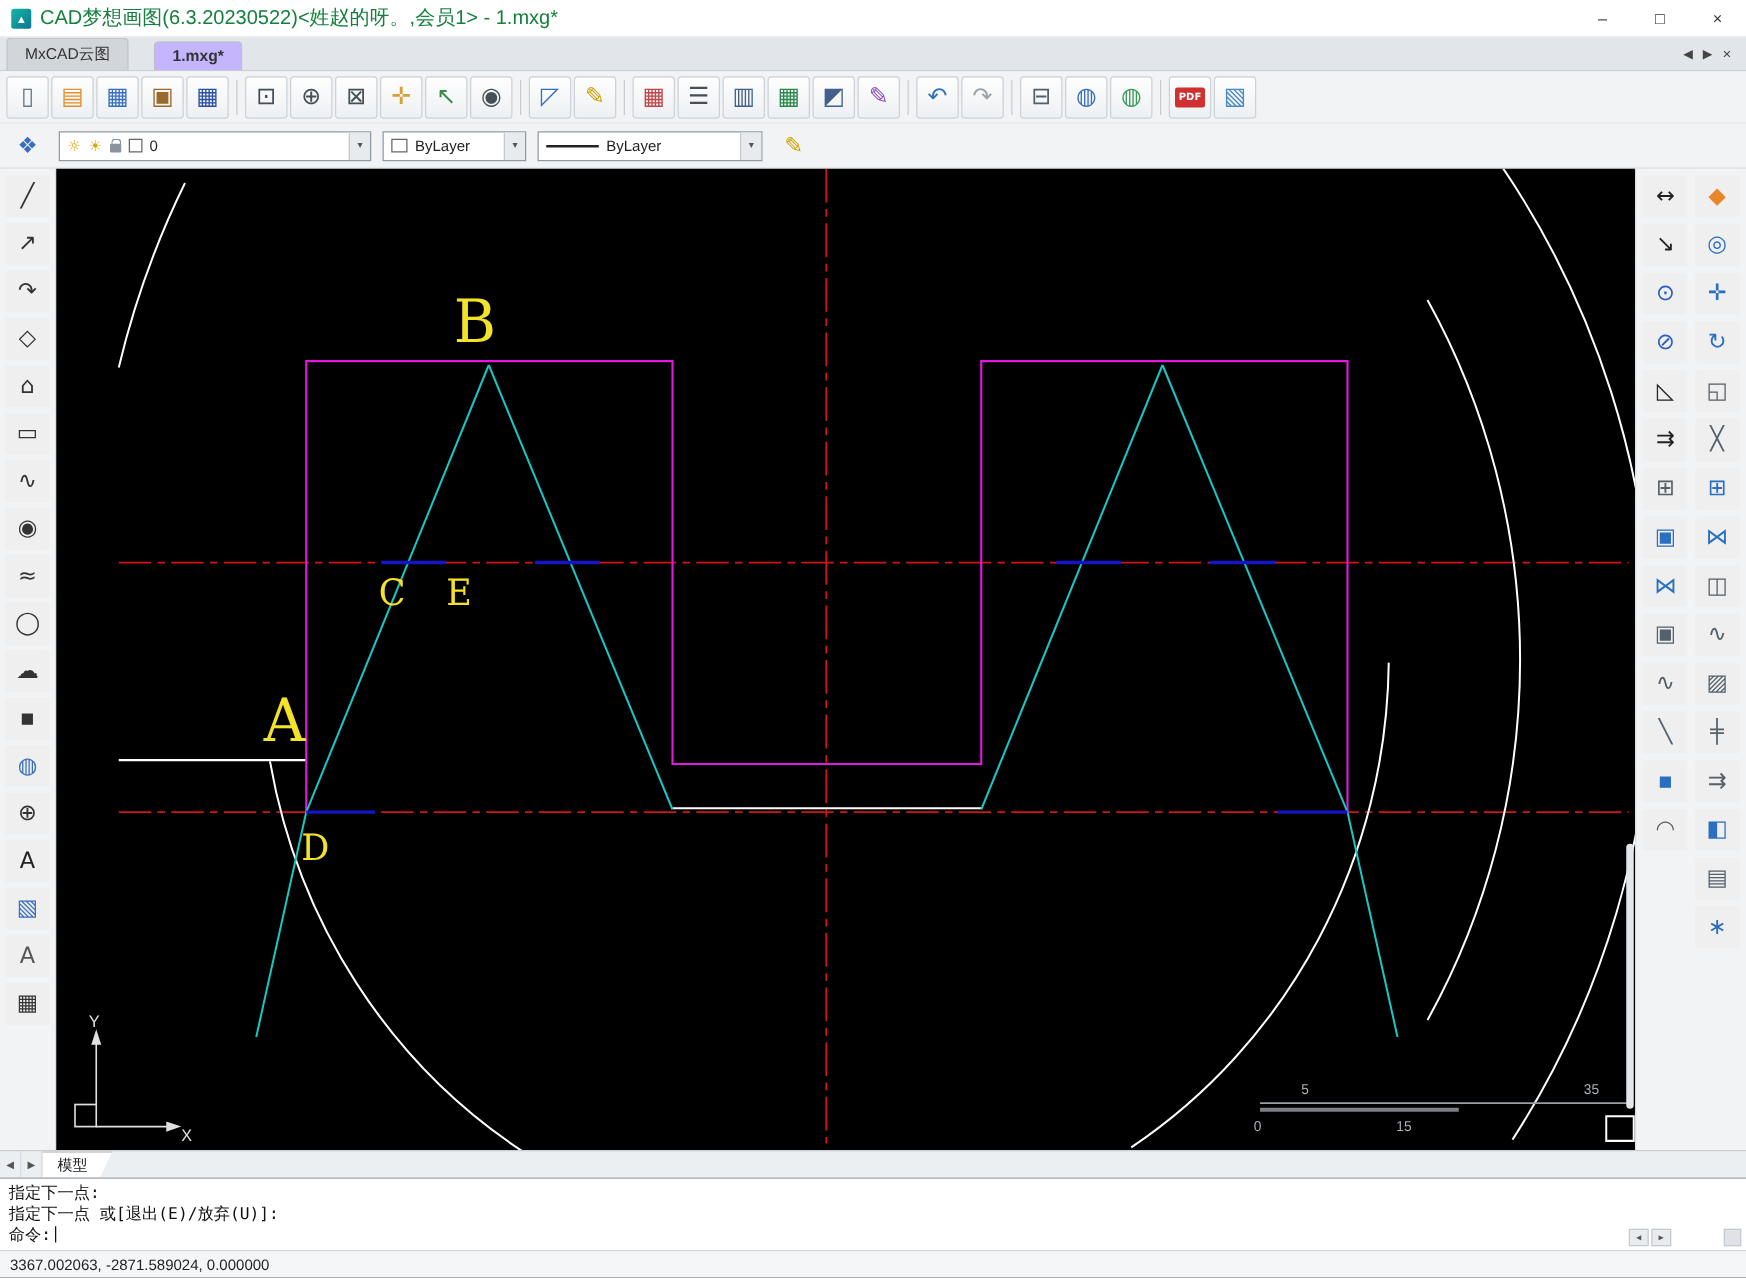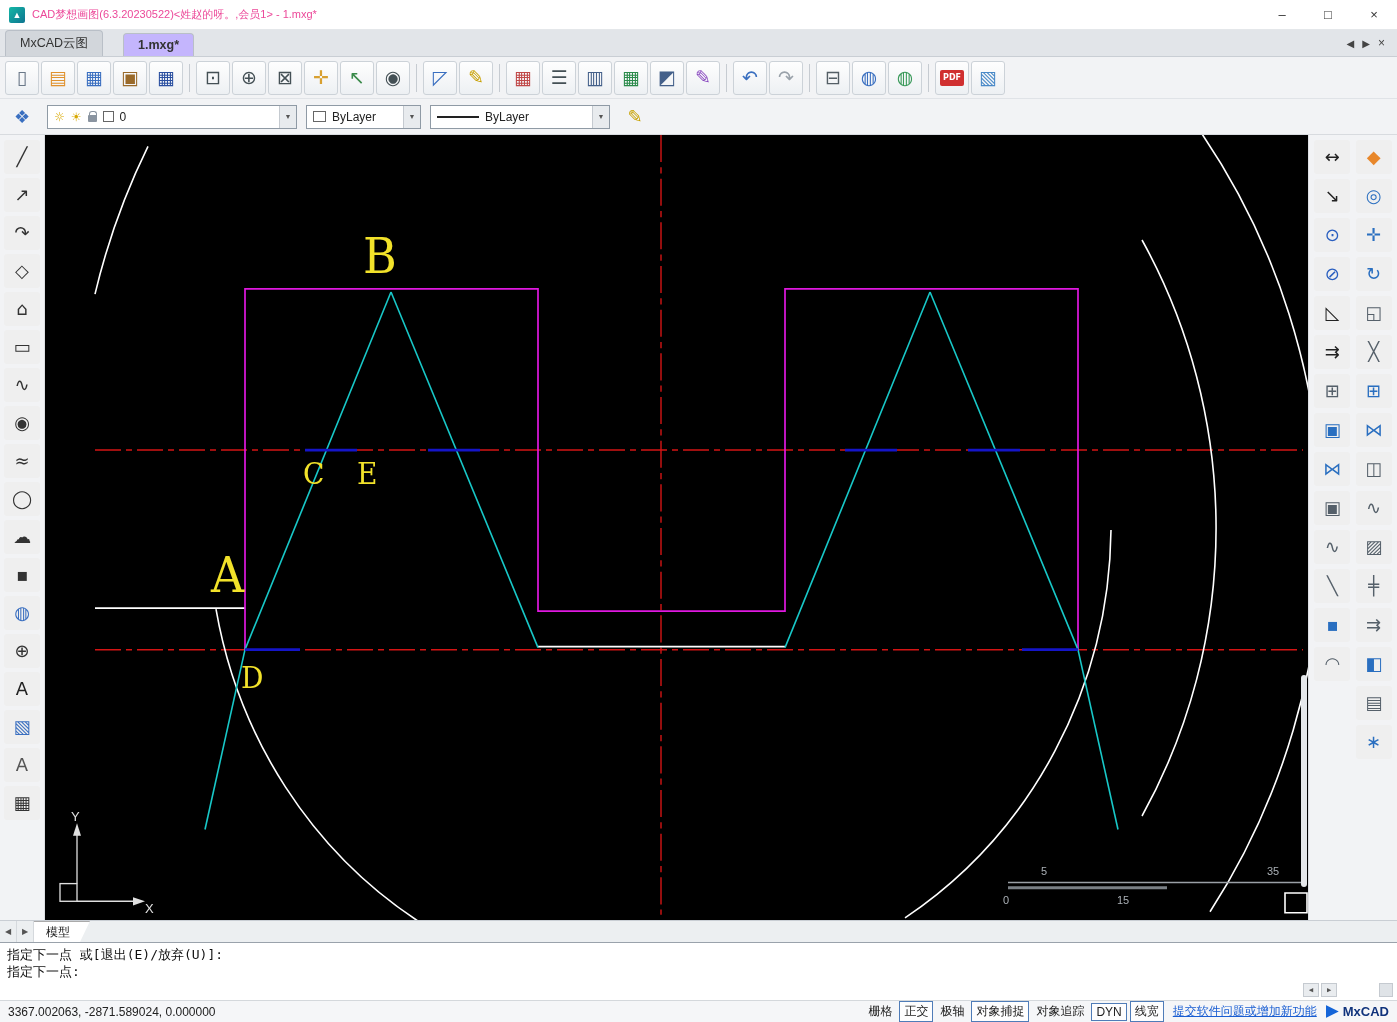--- a/index.html
+++ b/index.html
@@ -3,21 +3,21 @@
 <meta charset="utf-8">
 <style>
 *{box-sizing:border-box;margin:0;padding:0}
 html,body{width:1397px;height:1022px;overflow:hidden}
 body{font-family:"Liberation Sans","DejaVu Sans",sans-serif;font-size:13px;color:#222;background:#f0f2f4}
 .window{width:1397px;height:1022px;display:flex;flex-direction:column;background:#f0f2f4}
 
 
 .titlebar{height:30px;flex:0 0 auto;background:#fff;display:flex;align-items:center;gap:7px;padding-left:9px;border-bottom:1px solid #e4e7ea}
 .app-icon{width:16px;height:16px;border-radius:2px;background:linear-gradient(135deg,#14b8a6,#0e7490);display:flex;align-items:center;justify-content:center;color:#fff;font-size:9px}
-.title-text{font-size:11px;color:#ec4899}
+.title-text{font-size:16px;color:#15803d}
 .win-controls{margin-left:auto;display:flex;height:100%}
 .win-btn{width:46px;display:flex;align-items:center;justify-content:center;font-size:13px;color:#333;cursor:pointer}
 
 
 .menubar{height:26px;flex:0 0 auto;background:#f7f8f9;display:flex;align-items:center;padding-left:8px;border-bottom:1px solid #e2e5e8}
 .menu-item{padding:3px 10px;font-size:13px;cursor:pointer}
 
 
 .tabbar{height:27px;flex:0 0 auto;background:#e2e5e9;display:flex;align-items:flex-end;padding-left:5px;border-bottom:1px solid #c9ced4}
 .tab{padding:4px 14px;font-size:12.5px;background:#d2d6db;border:1px solid #b9bfc7;border-bottom:none;border-radius:4px 4px 0 0;margin-right:20px;color:#333;cursor:pointer}
@@ -423,43 +423,30 @@
   </div>
 
   <div class="model-bar">
     <span class="mb-btn">◀</span>
     <span class="mb-btn">▶</span>
     <div class="model-tab">模型</div>
   </div>
 
   <div class="command-area">
     <div>
+        <div class="cmd-line">指定下一点:</div>
         <div class="cmd-line">指定下一点 或[退出(E)/放弃(U)]:</div>
-        <div class="cmd-line">指定下一点:</div>
       </div>
+    <div class="cmd-line">
+      <span>命令:</span><span class="cmd-cursor"></span>
+    </div>
     <div class="cmd-scroll">
       <span class="sc-btn">◀</span>
       <span class="sc-btn">▶</span>
       <span class="sc-box"></span>
     </div>
   </div>
 
   <div class="statusbar">
     <span class="coords">3367.002063, -2871.589024, 0.000000</span>
-    <div class="status-right">
-      <span style="display:flex;gap:3px;align-items:center">
-          <span class="toggle">栅格</span>
-          <span class="toggle boxed">正交</span>
-          <span class="toggle">极轴</span>
-          <span class="toggle boxed">对象捕捉</span>
-          <span class="toggle">对象追踪</span>
-          <span class="toggle boxed">DYN</span>
-          <span class="toggle boxed">线宽</span>
-        </span>
-      <span class="status-link">提交软件问题或增加新功能</span>
-      <span class="brand">
-        <span class="brand-icon"></span>
-        <span>MxCAD</span>
-      </span>
-    </div>
   </div>
 
 </div>
 
 </body></html>

